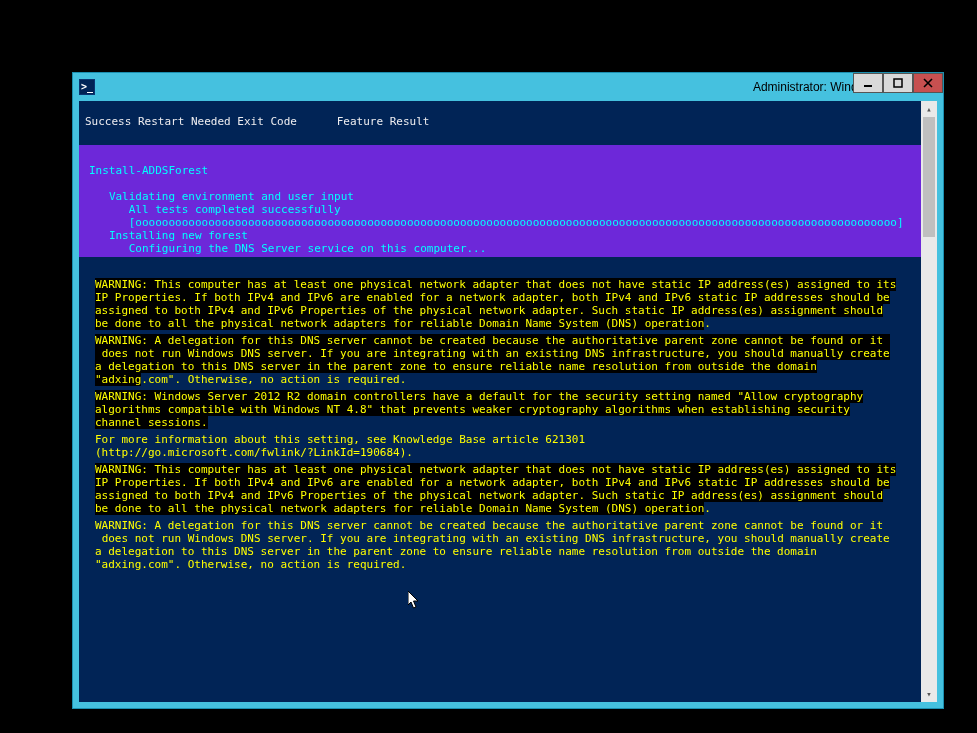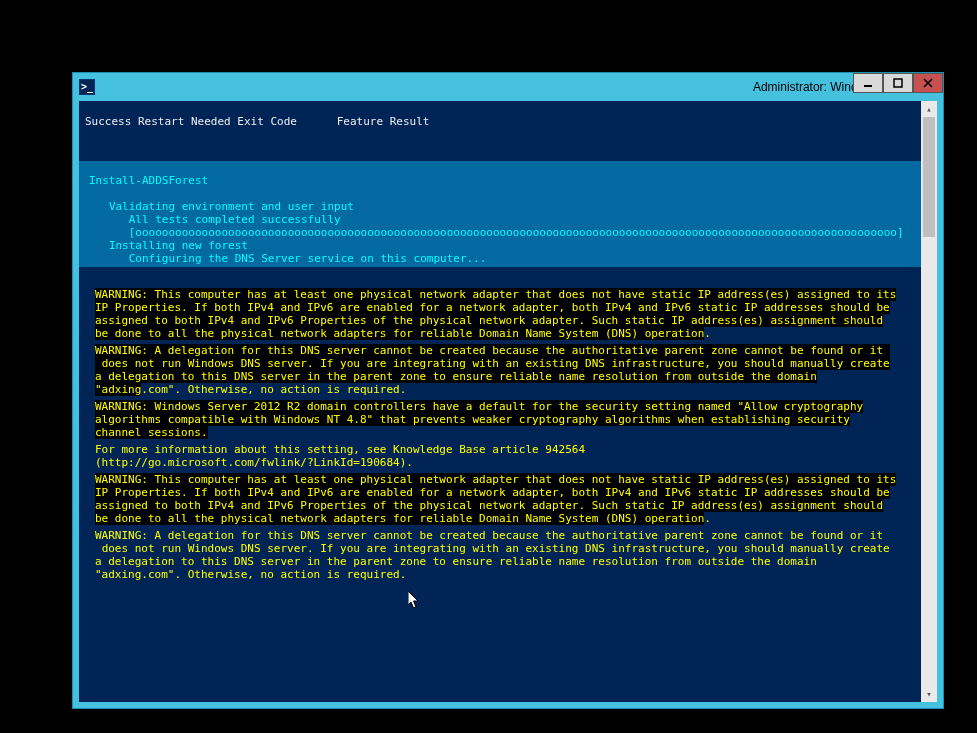--- a/index.html
+++ b/index.html
@@ -120,25 +120,25 @@
     padding: 1px 0 0 0;
     font-size: 11px;
     line-height: 13px;
     color: #eeedf0;
     white-space: pre;
     overflow: hidden;
   }
   .row { display: block; padding: 0 6px; }
   .hdr { color: #eeedf0; white-space: pre; }
   .prog-band {
-    background: #0369a1;
-    padding: 0 2px 2px 2px;
+    background: #6d28d9;
+    padding: 6px 2px 2px 2px;
     color: #00ffff;
     white-space: pre;
-    margin-top: 20px;
+    margin-top: 4px;
     margin-bottom: 4px;
     line-height: 13px;
   }
   .prog-band .line { white-space: pre; padding-left: 8px; }
   .warn {
     color: #ffff00;
     padding: 0 16px;
     white-space: pre-wrap;
     word-break: break-word;
     margin-top: 4px;
@@ -195,21 +195,21 @@
 <span class="line">      <span>Configuring the DNS Server service on this computer...</span></span>
 </div>
 <div id="warn-block"><div class="warn"><span class="hl">WARNING: This computer has at least one physical network adapter that does not have static IP address(es) assigned to its</span>
 <span class="hl">IP Properties. If both IPv4 and IPv6 are enabled for a network adapter, both IPv4 and IPv6 static IP addresses should be</span>
 <span class="hl">assigned to both IPv4 and IPv6 Properties of the physical network adapter. Such static IP address(es) assignment should</span>
 <span class="hl">be done to all the physical network adapters for reliable Domain Name System (DNS) operation</span><span>.</span></div><div class="warn"><span class="hl">WARNING: A delegation for this DNS server cannot be created because the authoritative parent zone cannot be found or it </span>
 <span class="hl"> does not run Windows DNS server. If you are integrating with an existing DNS infrastructure, you should manually create</span>
 <span class="hl">a delegation to this DNS server in the parent zone to ensure reliable name resolution from outside the domain</span>
 <span class="hl">"adxing</span><span>.com". Otherwise, no action is required.</span></div><div class="warn"><span class="hl">WARNING: Windows Server 2012 R2 domain controllers have a default for the security setting named "Allow cryptography</span>
 <span class="hl">algorithms compatible with Windows NT 4.8" that prevents weaker cryptography algorithms when establishing security</span>
-<span class="hl">channel sessions.</span></div><div class="warn"><span>For more information about this setting, see Knowledge Base article 942564</span>
+<span class="hl">channel sessions.</span></div><div class="warn"><span>For more information about this setting, see Knowledge Base article 621301</span>
 <span>(http://go.microsoft.com/fwlink/?LinkId=190684).</span></div><div class="warn"><span class="hl">WARNING: This computer has at least one physical network adapter that does not have static IP address(es) assigned to its</span>
 <span class="hl">IP Properties. If both IPv4 and IPv6 are enabled for a network adapter, both IPv4 and IPv6 static IP addresses should be</span>
 <span class="hl">assigned to both IPv4 and IPv6 Properties of the physical network adapter. Such static IP address(es) assignment should</span>
 <span class="hl">be done to all the physical network adapters for reliable Domain Name System (DNS) operation</span><span>.</span></div><div class="warn"><span>WARNING: A delegation for this DNS server cannot be created because the authoritative parent zone cannot be found or it </span>
 <span> does not run Windows DNS server. If you are integrating with an existing DNS infrastructure, you should manually create</span>
 <span>a delegation to this DNS server in the parent zone to ensure reliable name resolution from outside the domain</span>
 <span>"adxing.com". Otherwise, no action is required.</span></div></div>
     </div>
     <div class="scrollbar">
       <div class="sbtn up">▴</div>

